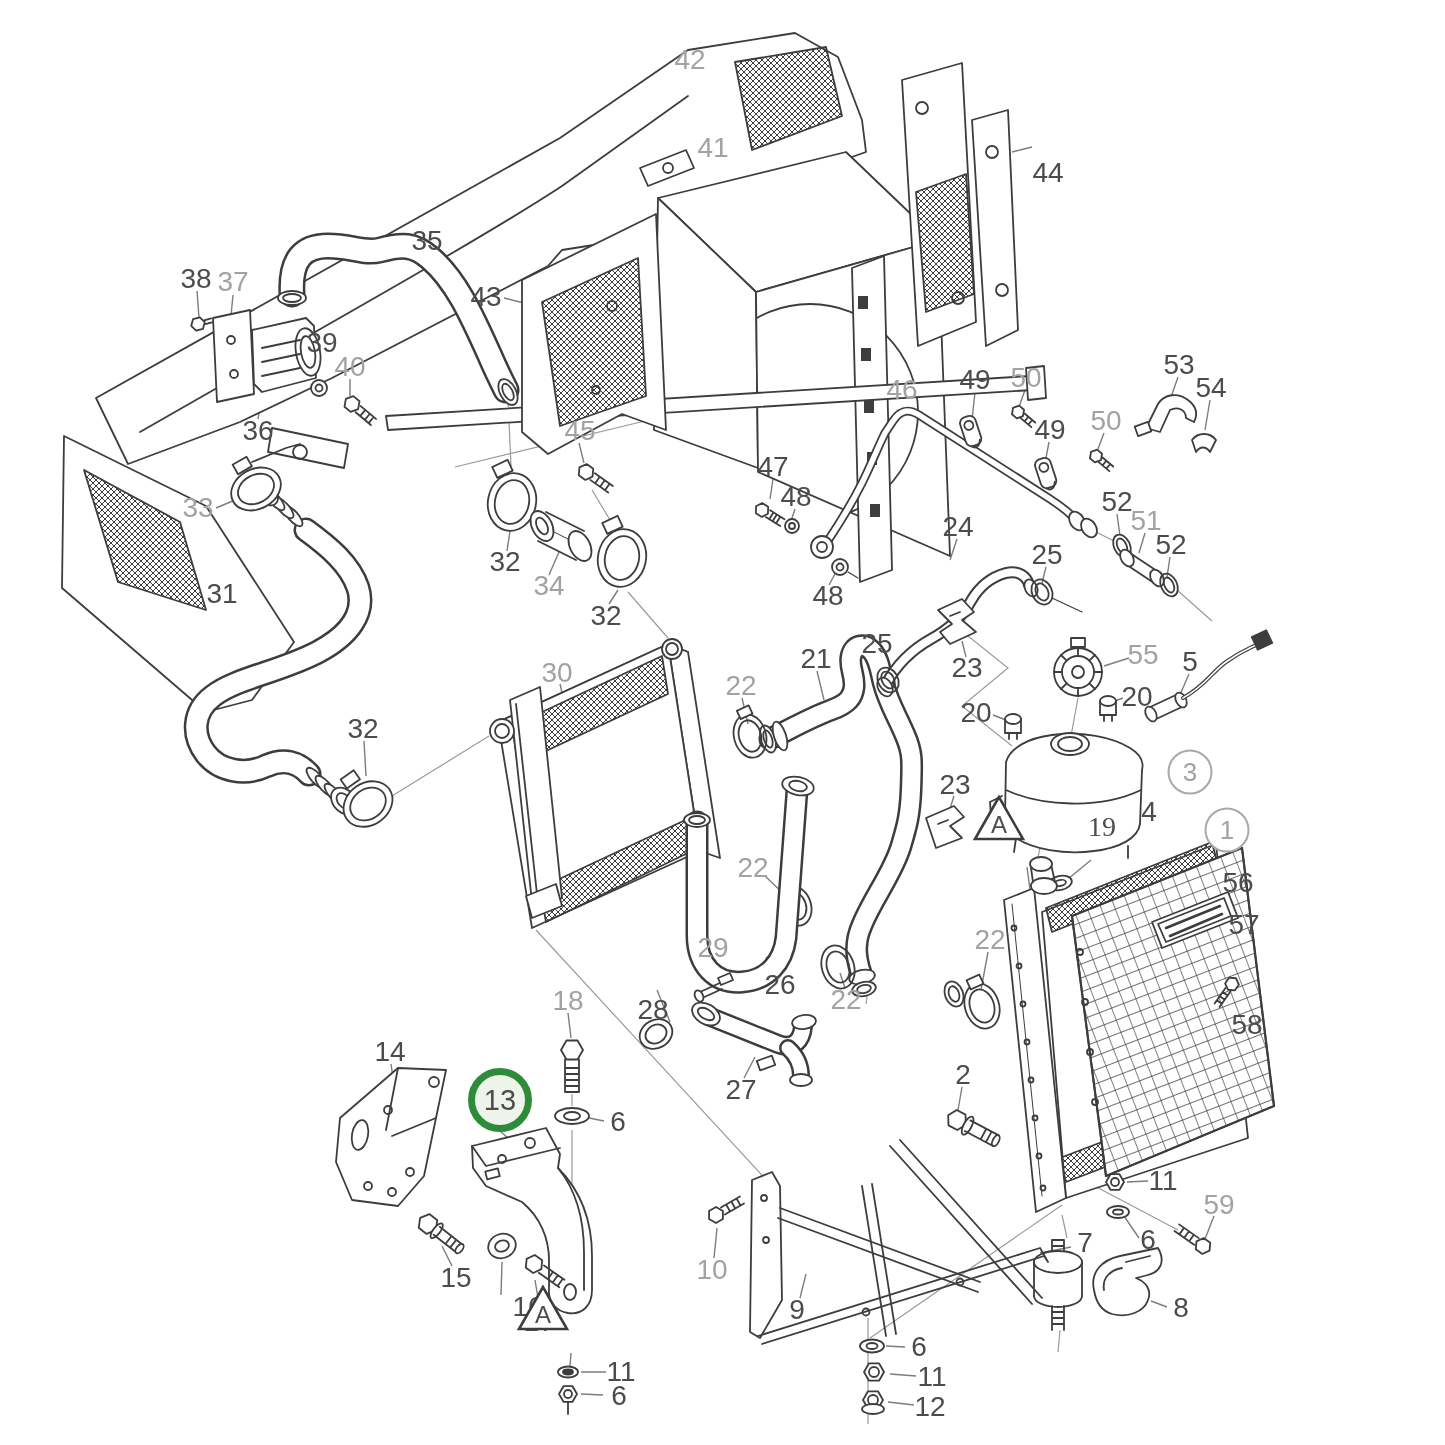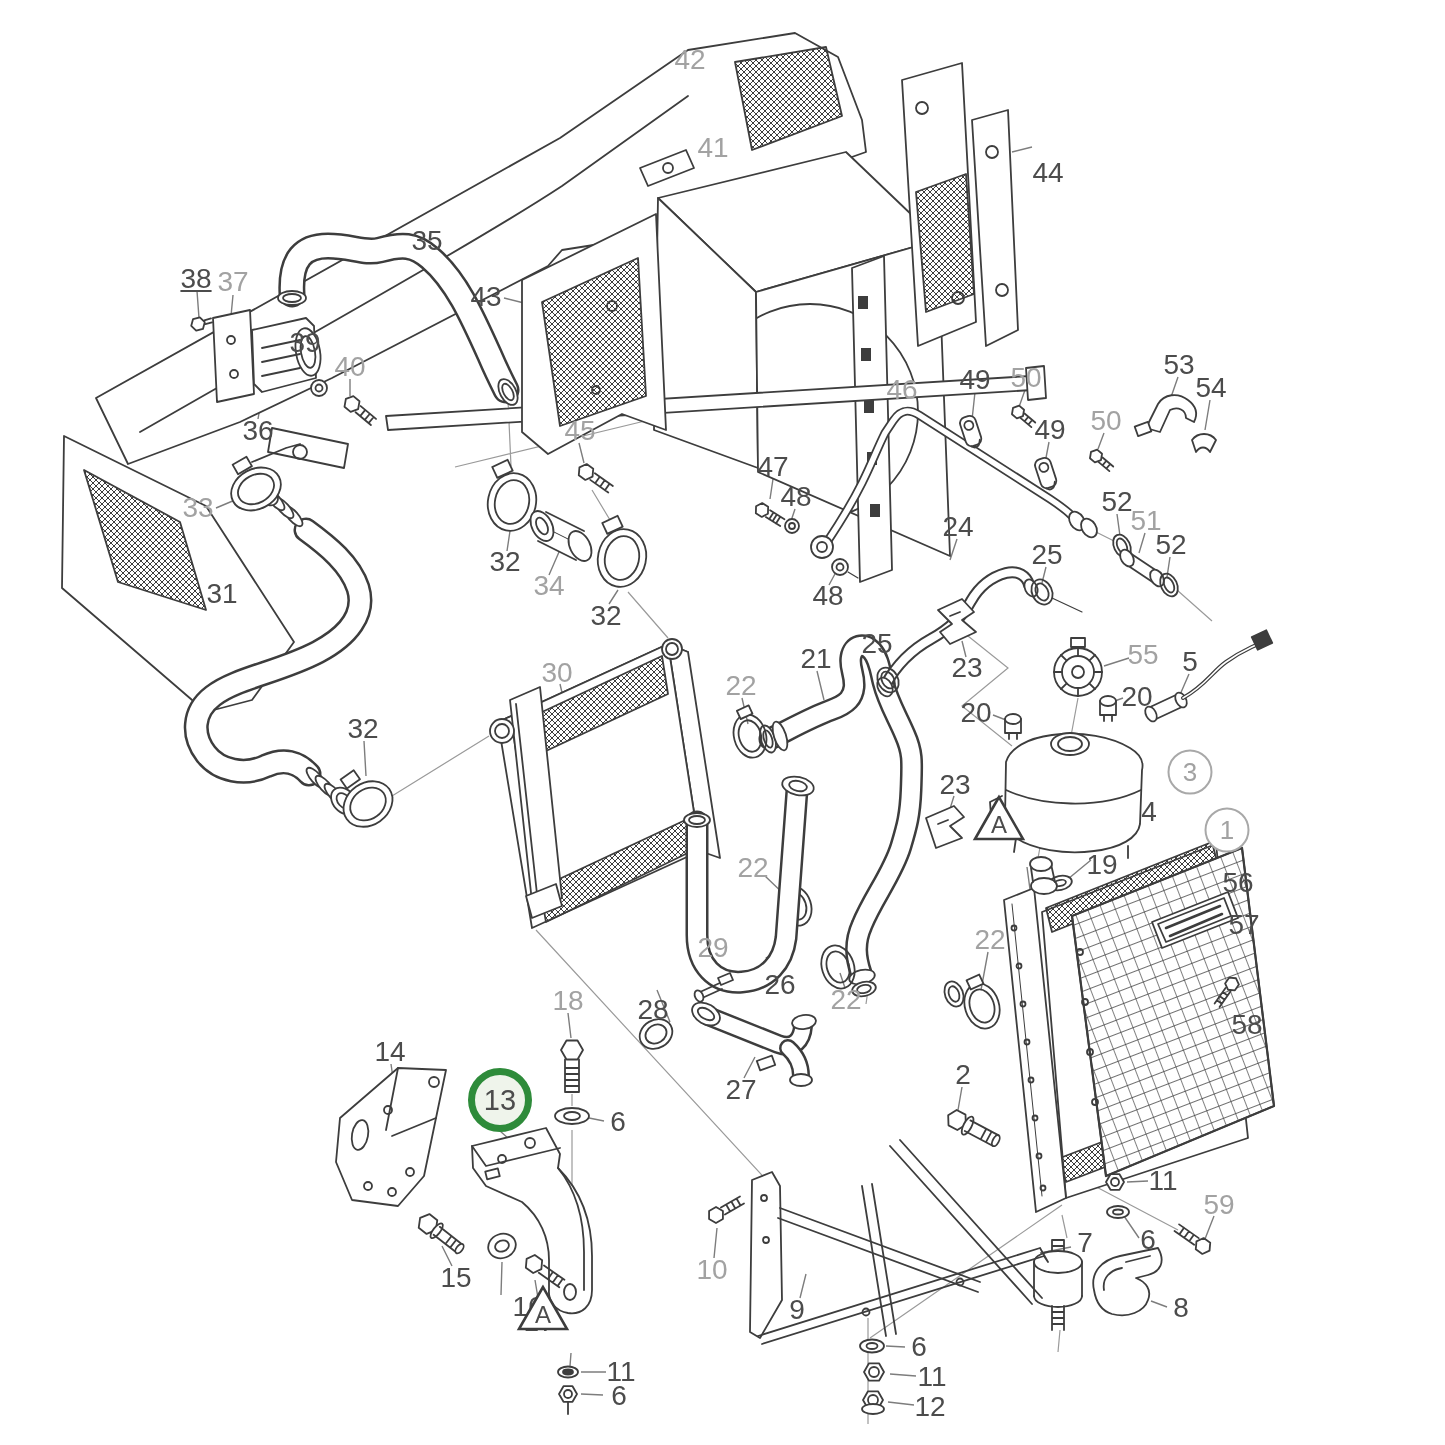--- a/index.html
+++ b/index.html
@@ -527,23 +527,23 @@
     </g>
   </g>
 </svg>
 
 <div class="markers" id="markers">
       <div class="callout muted" style="left: 690px; top: 60px;">42</div>
       <div class="callout muted" style="left: 713px; top: 148px;">41</div>
       <div class="callout" style="left: 1048px; top: 145px; margin-top: 28px;">44</div>
       <div class="callout" style="left: 486px; top: 297px;">43</div>
       <div class="callout" style="left: 388px; top: 241px; margin-left: 39px;">35</div>
-      <div class="callout" style="left: 196px; top: 279px; text-decoration: underline;">38</div>
+      <div class="callout" style="left: 196px; top: 279px;">38</div>
       <div class="callout muted" style="left: 233px; top: 282px;">37</div>
-      <div class="callout" style="left: 305px; top: 343px;">39</div>
+      <div class="callout" style="left: 322px; top: 343px;">39</div>
       <div class="callout muted" style="left: 350px; top: 367px;">40</div>
       <div class="callout" style="left: 258px; top: 431px;">36</div>
       <div class="callout muted" style="left: 580px; top: 431px;">45</div>
       <div class="callout muted" style="left: 198px; top: 508px;">33</div>
       <div class="callout" style="left: 222px; top: 594px;">31</div>
       <div class="callout" style="left: 505px; top: 562px;">32</div>
       <div class="callout muted" style="left: 549px; top: 586px;">34</div>
       <div class="callout" style="left: 606px; top: 616px;">32</div>
       <div class="callout muted" style="left: 557px; top: 673px;">30</div>
       <div class="callout" style="left: 363px; top: 729px;">32</div>
@@ -565,21 +565,21 @@
       <div class="callout" style="left: 877px; top: 644px;">25</div>
       <div class="callout" style="left: 816px; top: 659px;">21</div>
       <div class="callout muted" style="left: 741px; top: 686px;">22</div>
       <div class="callout" style="left: 967px; top: 668px;">23</div>
       <div class="callout muted" style="left: 1143px; top: 655px;">55</div>
       <div class="callout" style="left: 1190px; top: 662px;">5</div>
       <div class="callout" style="left: 1137px; top: 697px;">20</div>
       <div class="callout" style="left: 976px; top: 713px;">20</div>
       <div class="callout" style="left: 1149px; top: 812px;">4</div>
       <div class="callout" style="left: 955px; top: 785px;">23</div>
-      <div class="callout" style="left: 1102px; top: 865px;">19</div>
+      <div class="callout" style="left: 1102px; top: 827px; font-family: Liberation Serif, serif;">19</div>
       <div class="callout" style="left: 1238px; top: 883px;">56</div>
       <div class="callout" style="left: 1244px; top: 925px;">57</div>
       <div class="callout muted" style="left: 753px; top: 868px;">22</div>
       <div class="callout muted" style="left: 990px; top: 940px;">22</div>
       <div class="callout muted" style="left: 713px; top: 948px;">29</div>
       <div class="callout" style="left: 653px; top: 978px; margin-top: 32px;">28</div>
       <div class="callout" style="left: 780px; top: 985px;">26</div>
       <div class="callout muted" style="left: 846px; top: 1000px;">22</div>
       <div class="callout muted" style="left: 568px; top: 1001px;">18</div>
       <div class="callout" style="left: 1247px; top: 1025px;">58</div>

